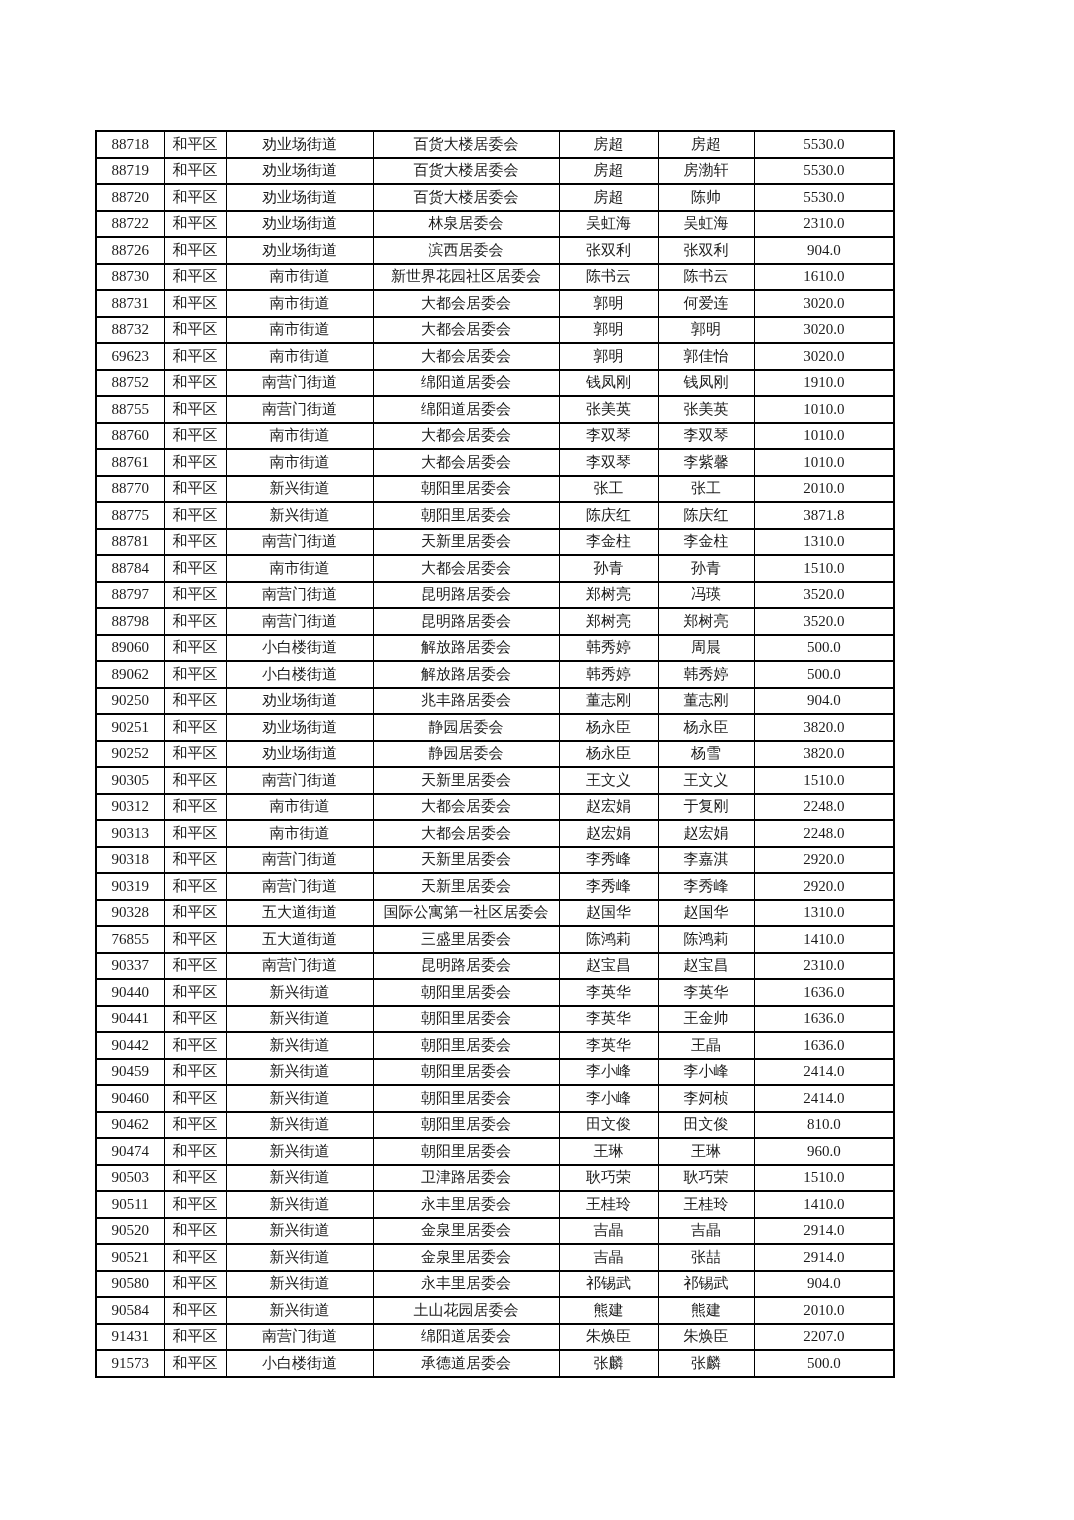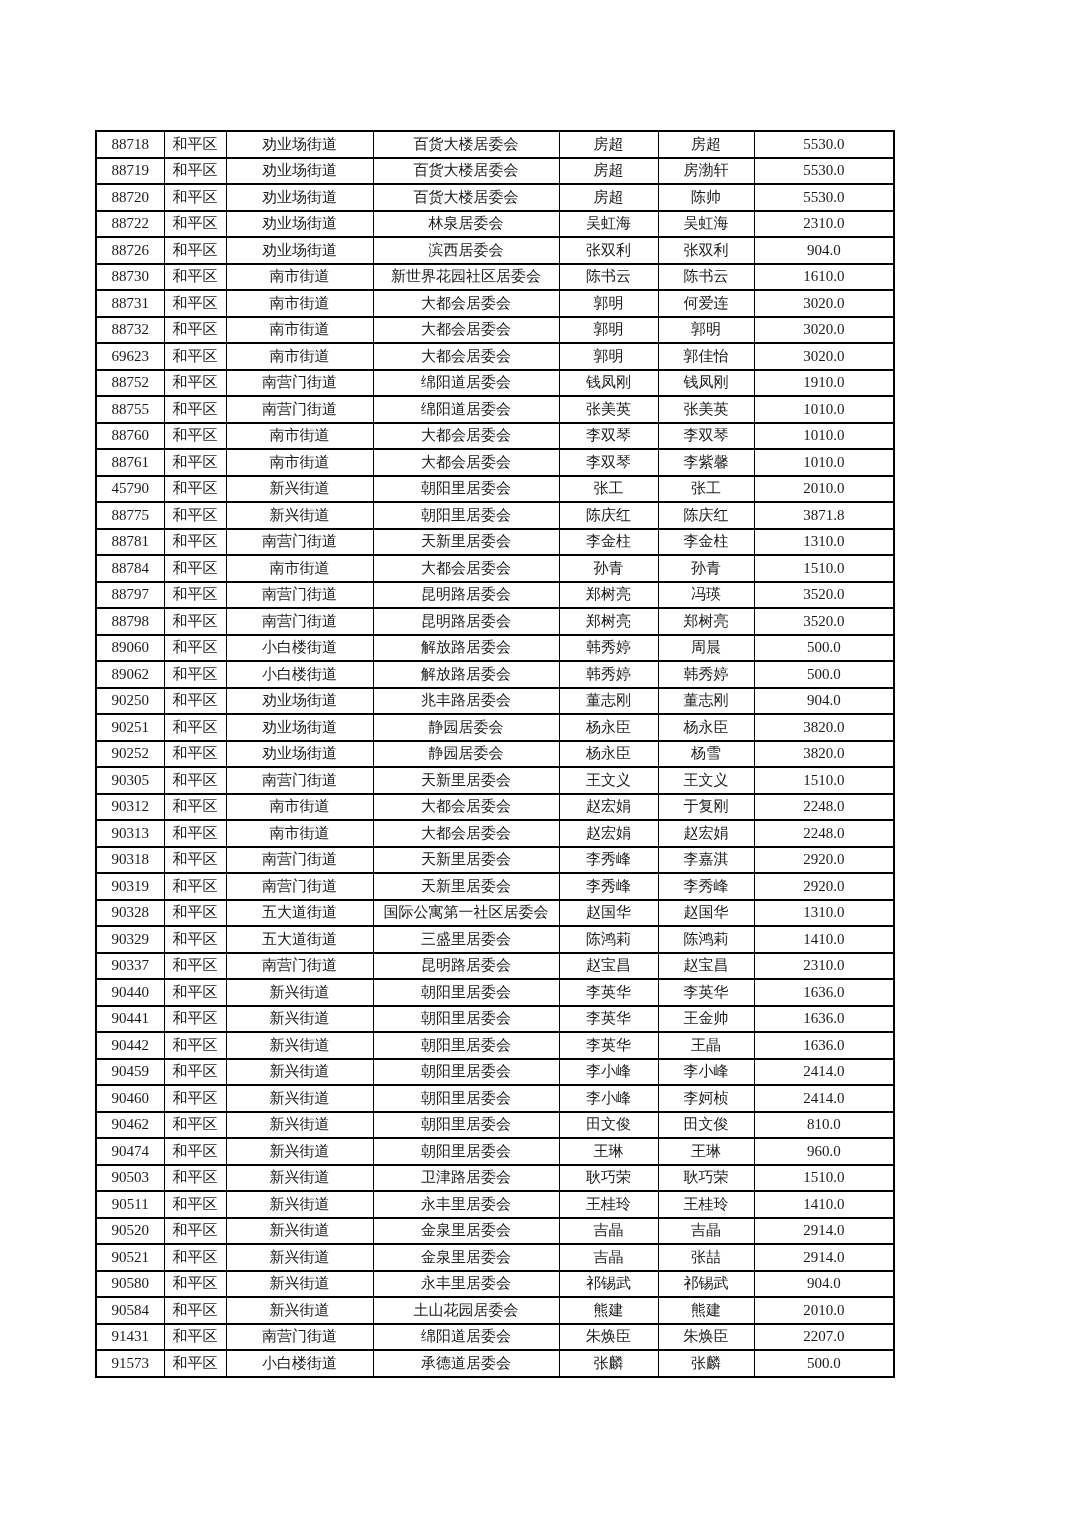--- a/index.html
+++ b/index.html
@@ -172,21 +172,21 @@
         <tr>
           <td>88761</td>
           <td>和平区</td>
           <td>南市街道</td>
           <td>大都会居委会</td>
           <td>李双琴</td>
           <td>李紫馨</td>
           <td>1010.0</td>
         </tr>
         <tr>
-          <td>45790</td>
+          <td>88770</td>
           <td>和平区</td>
           <td>新兴街道</td>
           <td>朝阳里居委会</td>
           <td>张工</td>
           <td>张工</td>
           <td>2010.0</td>
         </tr>
         <tr>
           <td>88775</td>
           <td>和平区</td>
@@ -325,21 +325,21 @@
         <tr>
           <td>90328</td>
           <td>和平区</td>
           <td>五大道街道</td>
           <td>国际公寓第一社区居委会</td>
           <td>赵国华</td>
           <td>赵国华</td>
           <td>1310.0</td>
         </tr>
         <tr>
-          <td>90329</td>
+          <td>76855</td>
           <td>和平区</td>
           <td>五大道街道</td>
           <td>三盛里居委会</td>
           <td>陈鸿莉</td>
           <td>陈鸿莉</td>
           <td>1410.0</td>
         </tr>
         <tr>
           <td>90337</td>
           <td>和平区</td>

